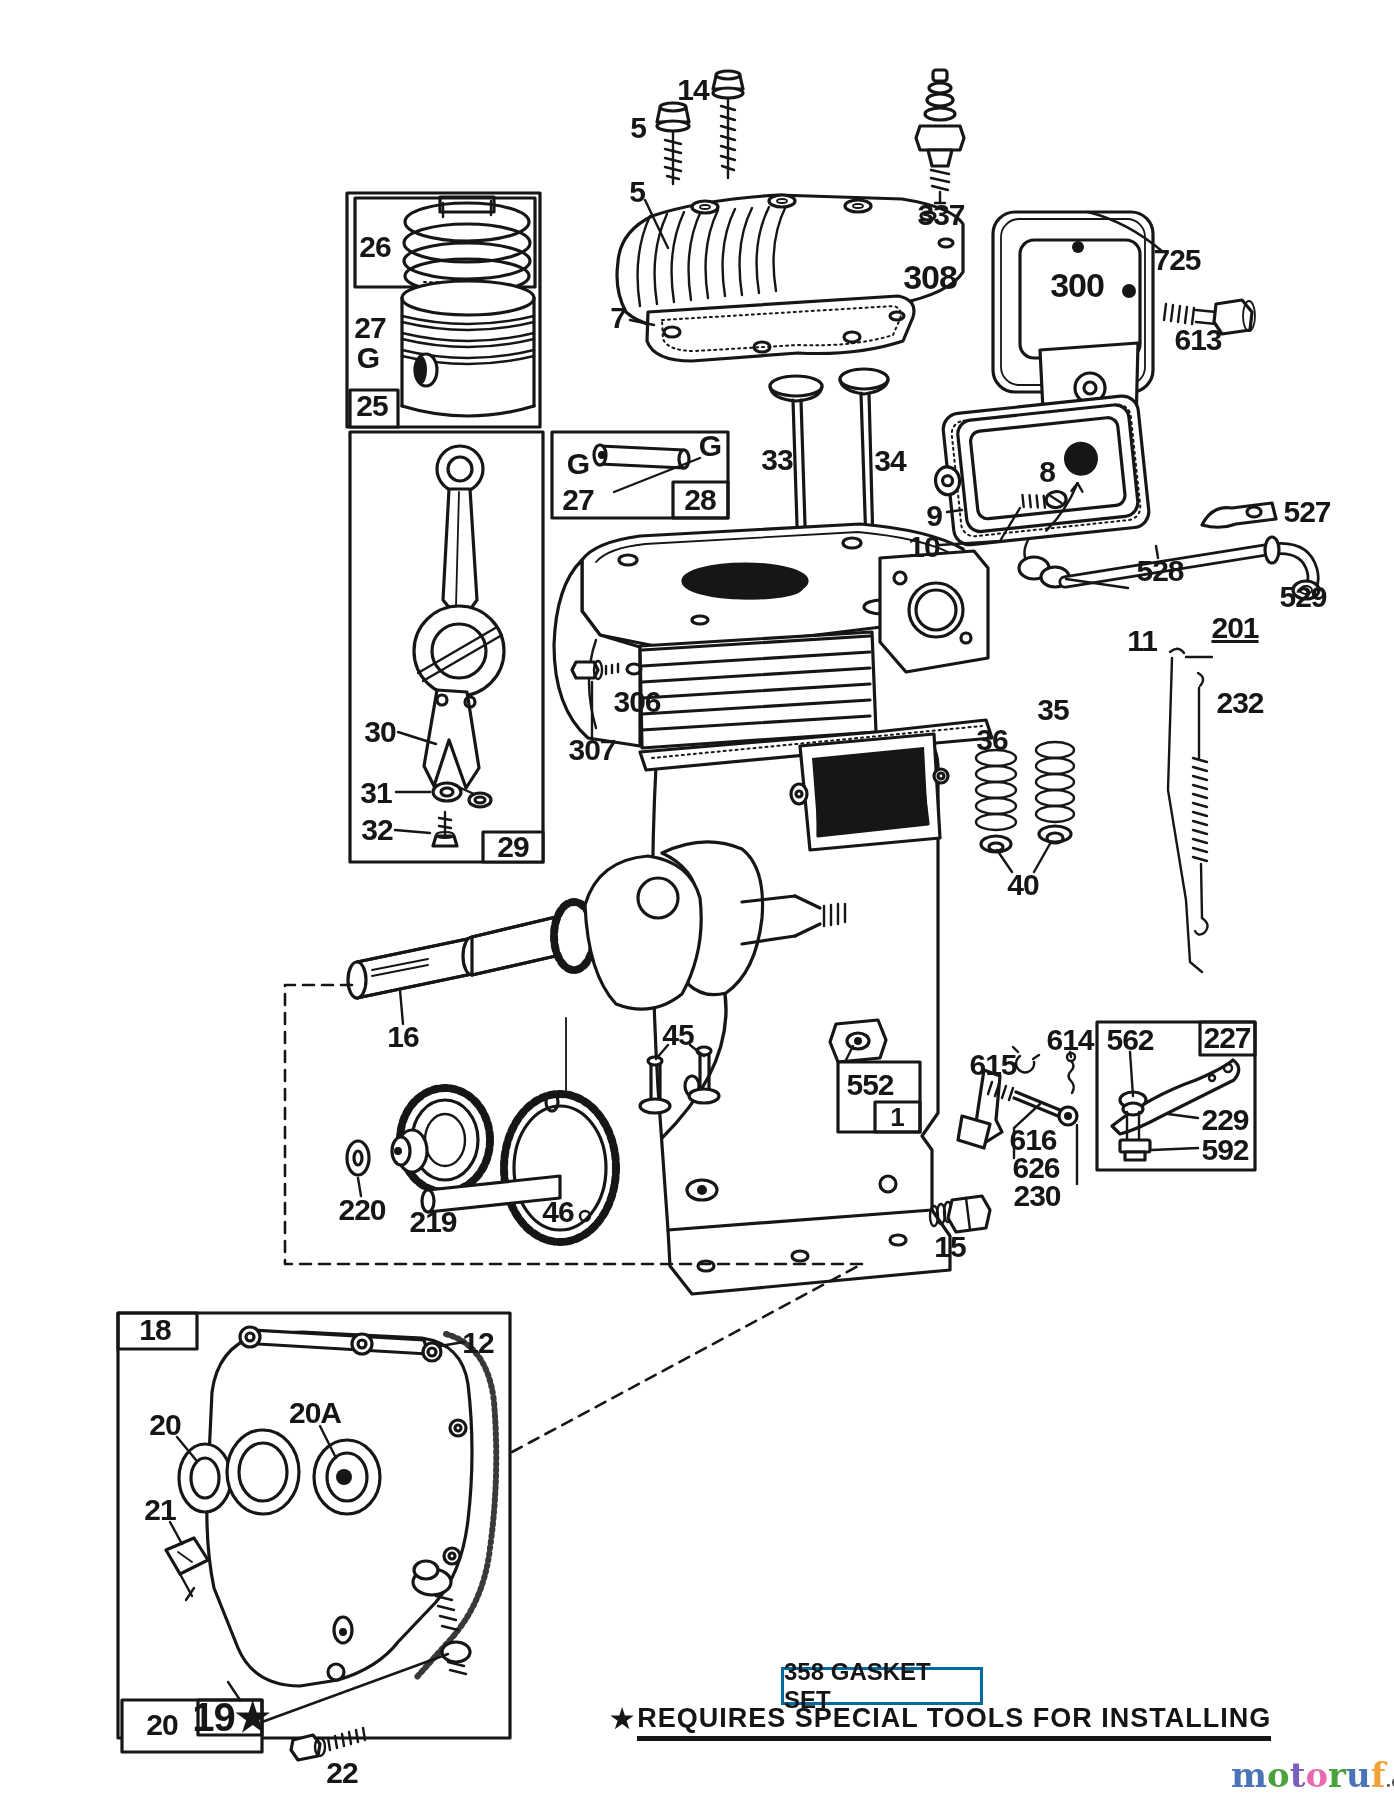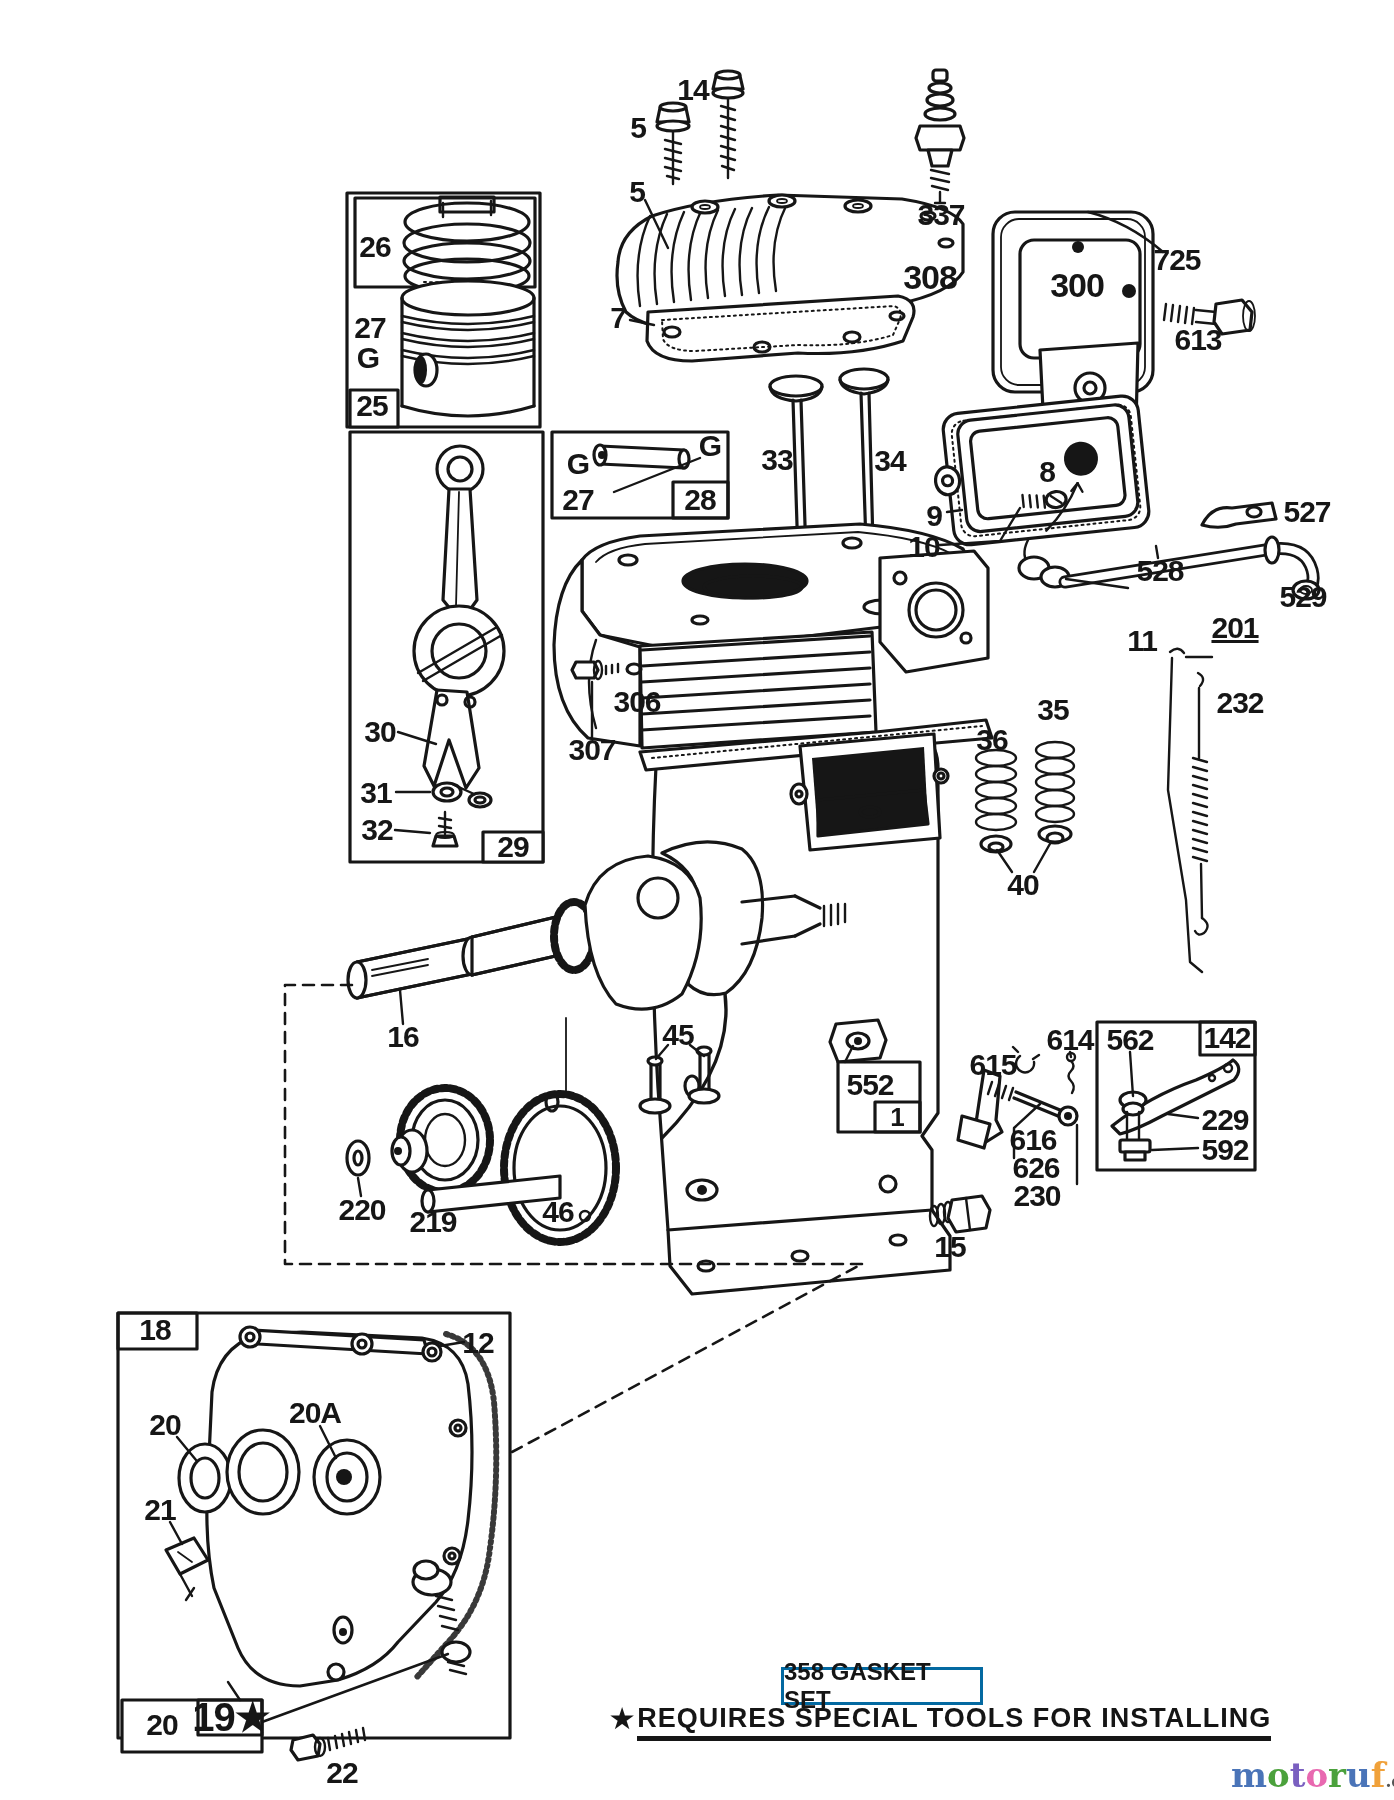--- a/index.html
+++ b/index.html
@@ -582,21 +582,21 @@
       <div class="part-label" style="left: 992px; top: 740px;">36</div>
       <div class="part-label" style="left: 1053px; top: 694px; margin-top: 16px;">35</div>
       <div class="part-label" style="left: 1023px; top: 885px;">40</div>
       <div class="part-label" style="left: 403px; top: 1037px;">16</div>
       <div class="part-label" style="left: 678px; top: 1035px;">45</div>
       <div class="part-label" style="left: 870px; top: 1085px;">552</div>
       <div class="part-label" style="left: 897px; top: 1117px; font-size: 26px;">1</div>
       <div class="part-label" style="left: 993px; top: 1065px;">615</div>
       <div class="part-label" style="left: 1070px; top: 1040px;">614</div>
       <div class="part-label" style="left: 1130px; top: 1040px;">562</div>
-      <div class="part-label" style="left: 1227px; top: 1038px;">142</div>
+      <div class="part-label" style="left: 1227px; top: 1038px;">227</div>
       <div class="part-label" style="left: 1225px; top: 1120px;">229</div>
       <div class="part-label" style="left: 1225px; top: 1150px;">592</div>
       <div class="part-label" style="left: 1033px; top: 1140px;">616</div>
       <div class="part-label" style="left: 1036px; top: 1168px;">626</div>
       <div class="part-label" style="left: 1037px; top: 1196px;">230</div>
       <div class="part-label" style="left: 950px; top: 1247px;">15</div>
       <div class="part-label" style="left: 362px; top: 1210px;">220</div>
       <div class="part-label" style="left: 433px; top: 1210px; margin-top: 12px;">219</div>
       <div class="part-label" style="left: 558px; top: 1212px; text-align: center;">46</div>
       <div class="part-label" style="left: 155px; top: 1330px;">18</div>

